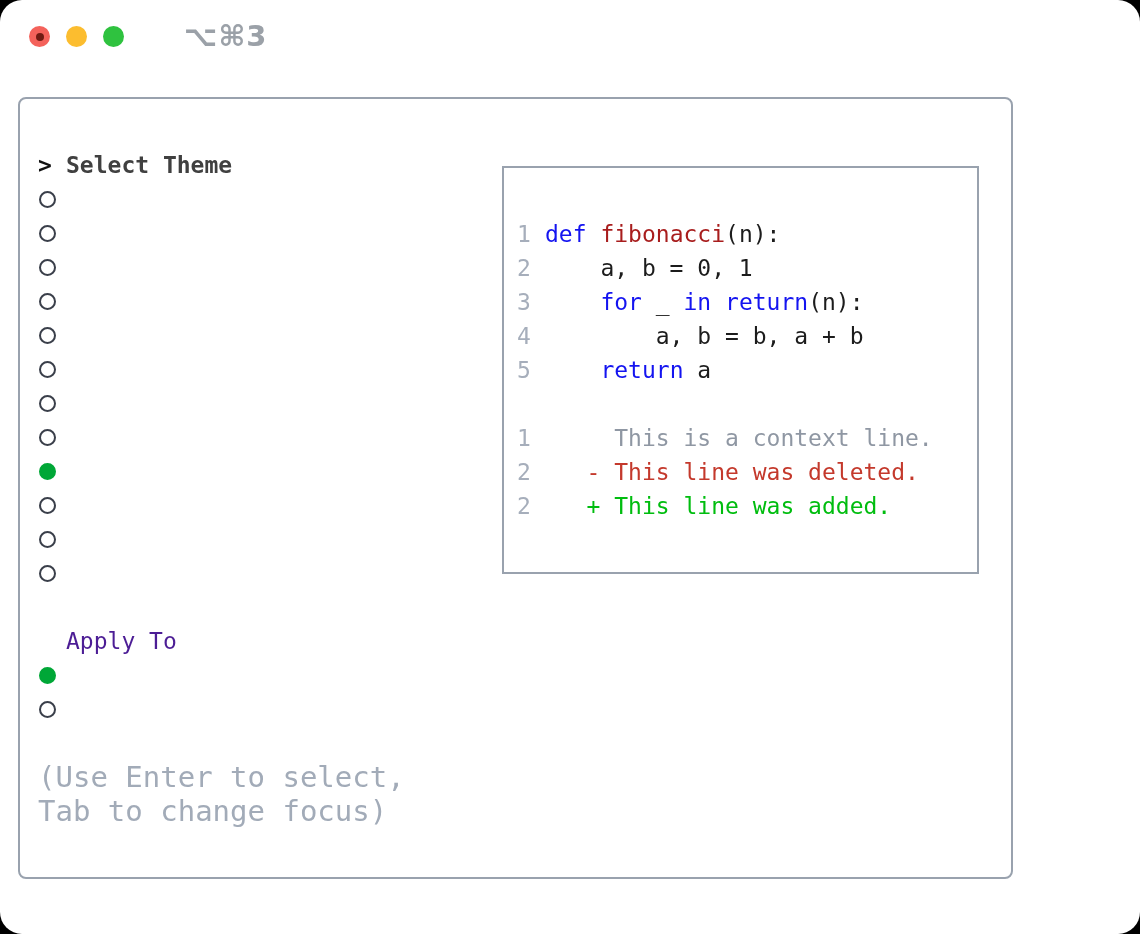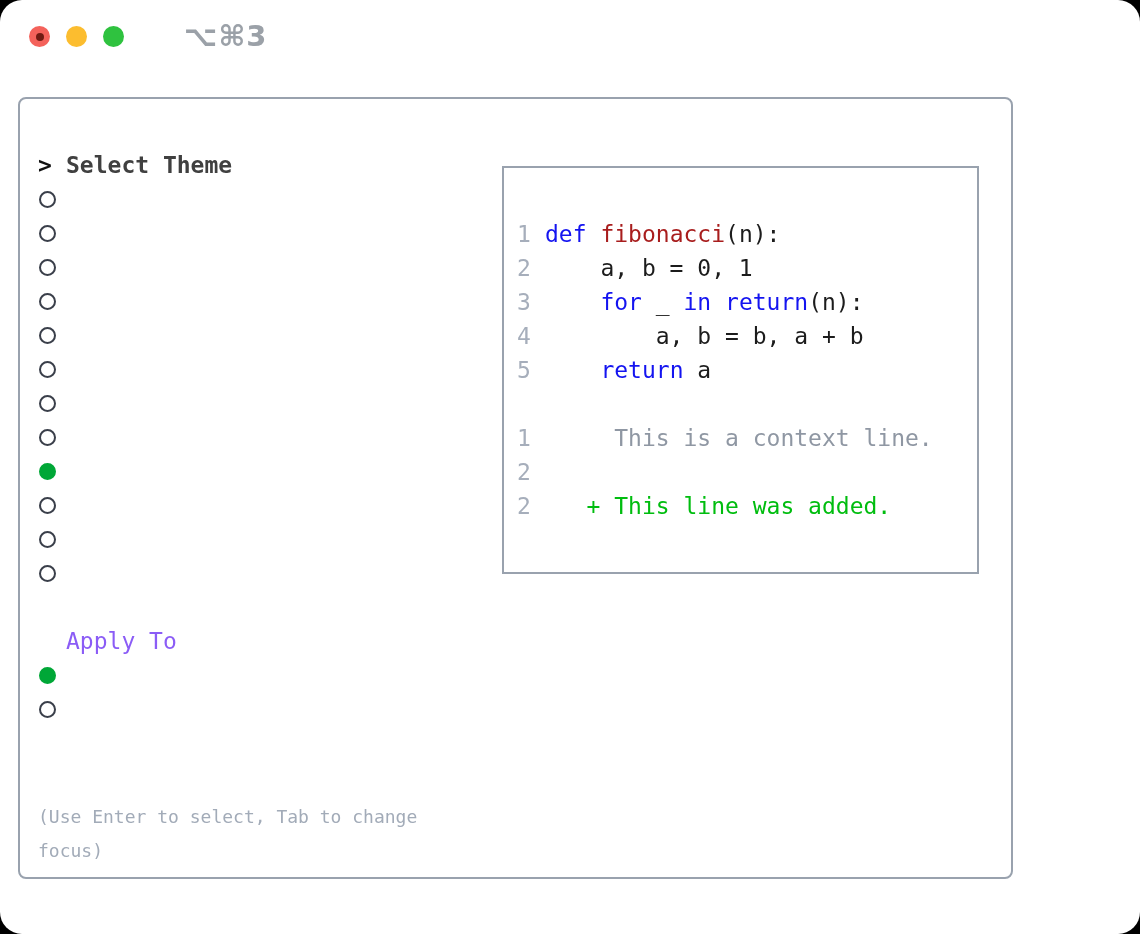--- a/index.html
+++ b/index.html
@@ -90,31 +90,30 @@
     border-color: var(--selection-green, #00a737);
     background: var(--selection-green, #00a737);
   }
   .left-col {
     position: absolute;
     left: 18px;
     top: 49px;
     width: 440px;
   }
   .ttl  { font-weight: bold; color: #404040; }
-  .ttl2 { color: #8b5cf6; }
+  .ttl2 { color: #4c1d95; }
   .item-name    { color: var(--text-dark, #3a3f4a); }
   .item-variant { color: var(--muted-gray, #a2abb8); margin-left: 13.8px; }
   .sel .item-name { color: var(--selection-green, #00a737); }
   .spacer { height: 34px; }
   .hint {
     width: 400px;
-    font-size: 18px;
+    font-size: 29px;
     line-height: 34px;
     color: var(--muted-gray, #a2abb8);
-    margin-top: 40px;
   }
   
   .right-col {
     position: absolute;
     left: 482px;
     top: 49px;
   }
   .preview-box {
     margin-top: 18px;
     width: 477px;
@@ -203,20 +202,20 @@
         <div id="code-lines">
             <div class="code-row"><span class="lineno">1</span><span class="seg-keyword">def</span><span class="seg-plain"> </span><span class="seg-function">fibonacci</span><span class="seg-plain">(n):</span></div>
             <div class="code-row"><span class="lineno">2</span><span class="seg-plain">    a, b = 0, 1</span></div>
             <div class="code-row"><span class="lineno">3</span><span class="seg-plain">    </span><span class="seg-keyword">for</span><span class="seg-plain"> _ </span><span class="seg-keyword">in</span><span class="seg-plain"> </span><span class="seg-keyword">return</span><span class="seg-plain">(n):</span></div>
             <div class="code-row"><span class="lineno">4</span><span class="seg-plain">        a, b = b, a + b</span></div>
             <div class="code-row"><span class="lineno">5</span><span class="seg-plain">    </span><span class="seg-keyword">return</span><span class="seg-plain"> a</span></div>
           </div>
         <div class="blank-line"></div>
         <div id="diff-lines">
             <div class="code-row"><span class="lineno">1</span><span class="diff-context">     This is a context line.</span></div>
-            <div class="code-row"><span class="lineno">2</span></div>
+            <div class="code-row"><span class="lineno">2</span><span class="diff-deleted">   - This line was deleted.</span></div>
             <div class="code-row"><span class="lineno">2</span><span class="diff-added">   + This line was added.</span></div>
           </div>
       </div>
     </div>
 
   </div>
 </div>
 
 </body></html>

